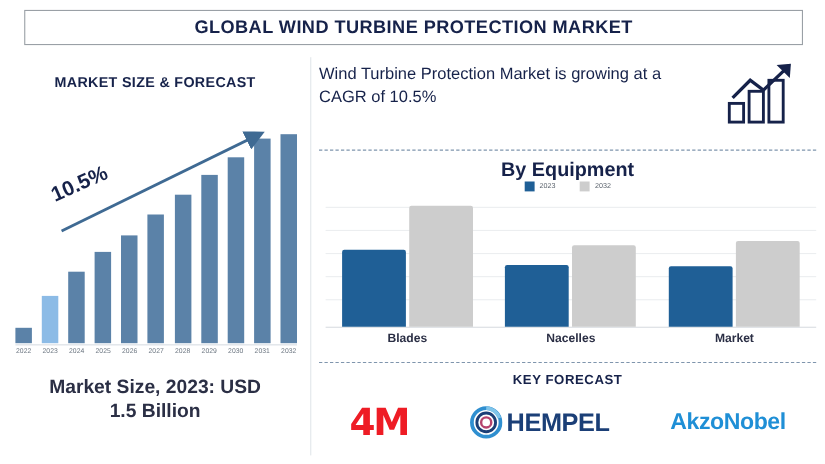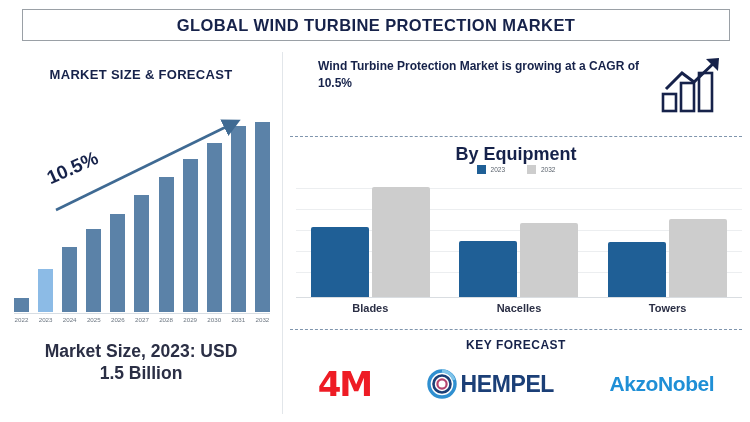--- a/index.html
+++ b/index.html
@@ -59,21 +59,21 @@
   }
 
   
   .vdiv{position:absolute;left:282px;top:52px;width:1px;height:362px;background:#e2e6ea;}
 
   
   .right-panel{position:absolute;left:290px;top:48px;width:460px;height:374px;}
   .head-row{position:absolute;left:0;top:10px;width:460px;height:56px;}
   .head-text{
     position:absolute;left:0;top:0;width:355px;
-    font-size:12px;font-weight:bold;color:#16224a;line-height:1.38;margin-left:28px;
+    font-size:15px;font-weight:normal;color:#16224a;line-height:1.38;
   }
   .growth-icon{position:absolute;left:370px;top:-2px;width:68px;height:58px;}
 
   .dash{
     position:absolute;left:0;width:452px;height:0;
     border-top:1.6px dashed #7f95ad;
   }
   .dash.d1{top:88px;}
   .dash.d2{top:281px;}
 
@@ -231,21 +231,21 @@
             <div class="rbar b32" style="height: 73.92px;"></div>
           </div>
           <div class="grp">
             <div class="rbar b23" style="height: 55.44px;"></div>
             <div class="rbar b32" style="height: 78.32px;"></div>
           </div>
         </div>
       <div class="rlabels" id="rlabels">
           <div class="rlab">Blades</div>
           <div class="rlab">Nacelles</div>
-          <div class="rlab">Towers</div>
+          <div class="rlab">Market</div>
         </div>
     </div>
 
     <div class="dash d2"></div>
 
     <div class="kp-head">KEY FORECAST</div>
 
     <div class="kp-row">
       <div class="logo3m">4M</div>
       <div class="hempel">

